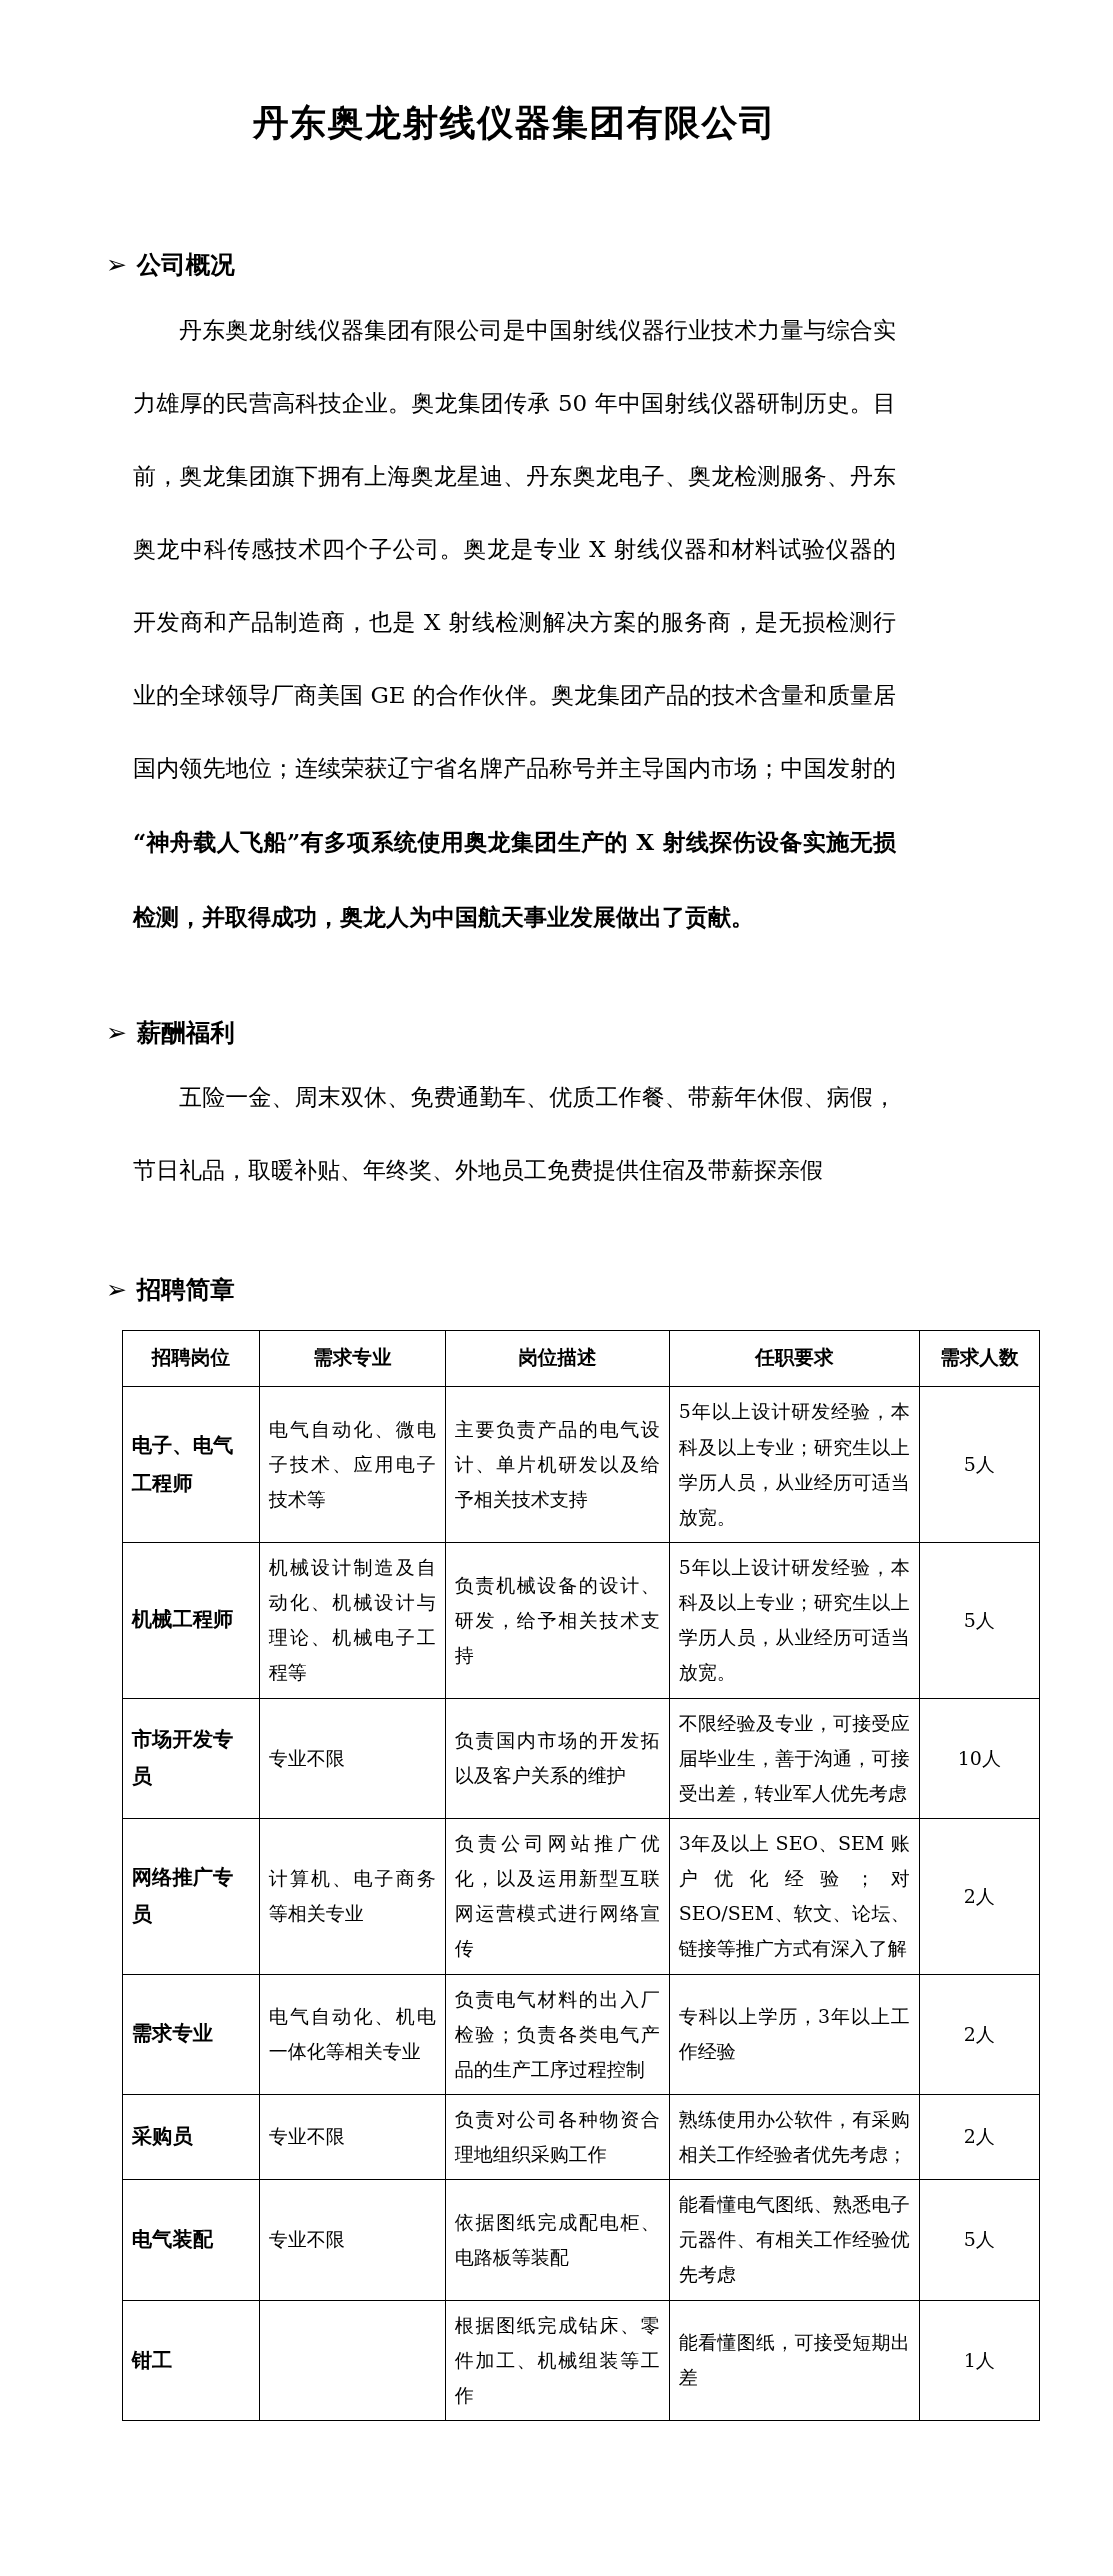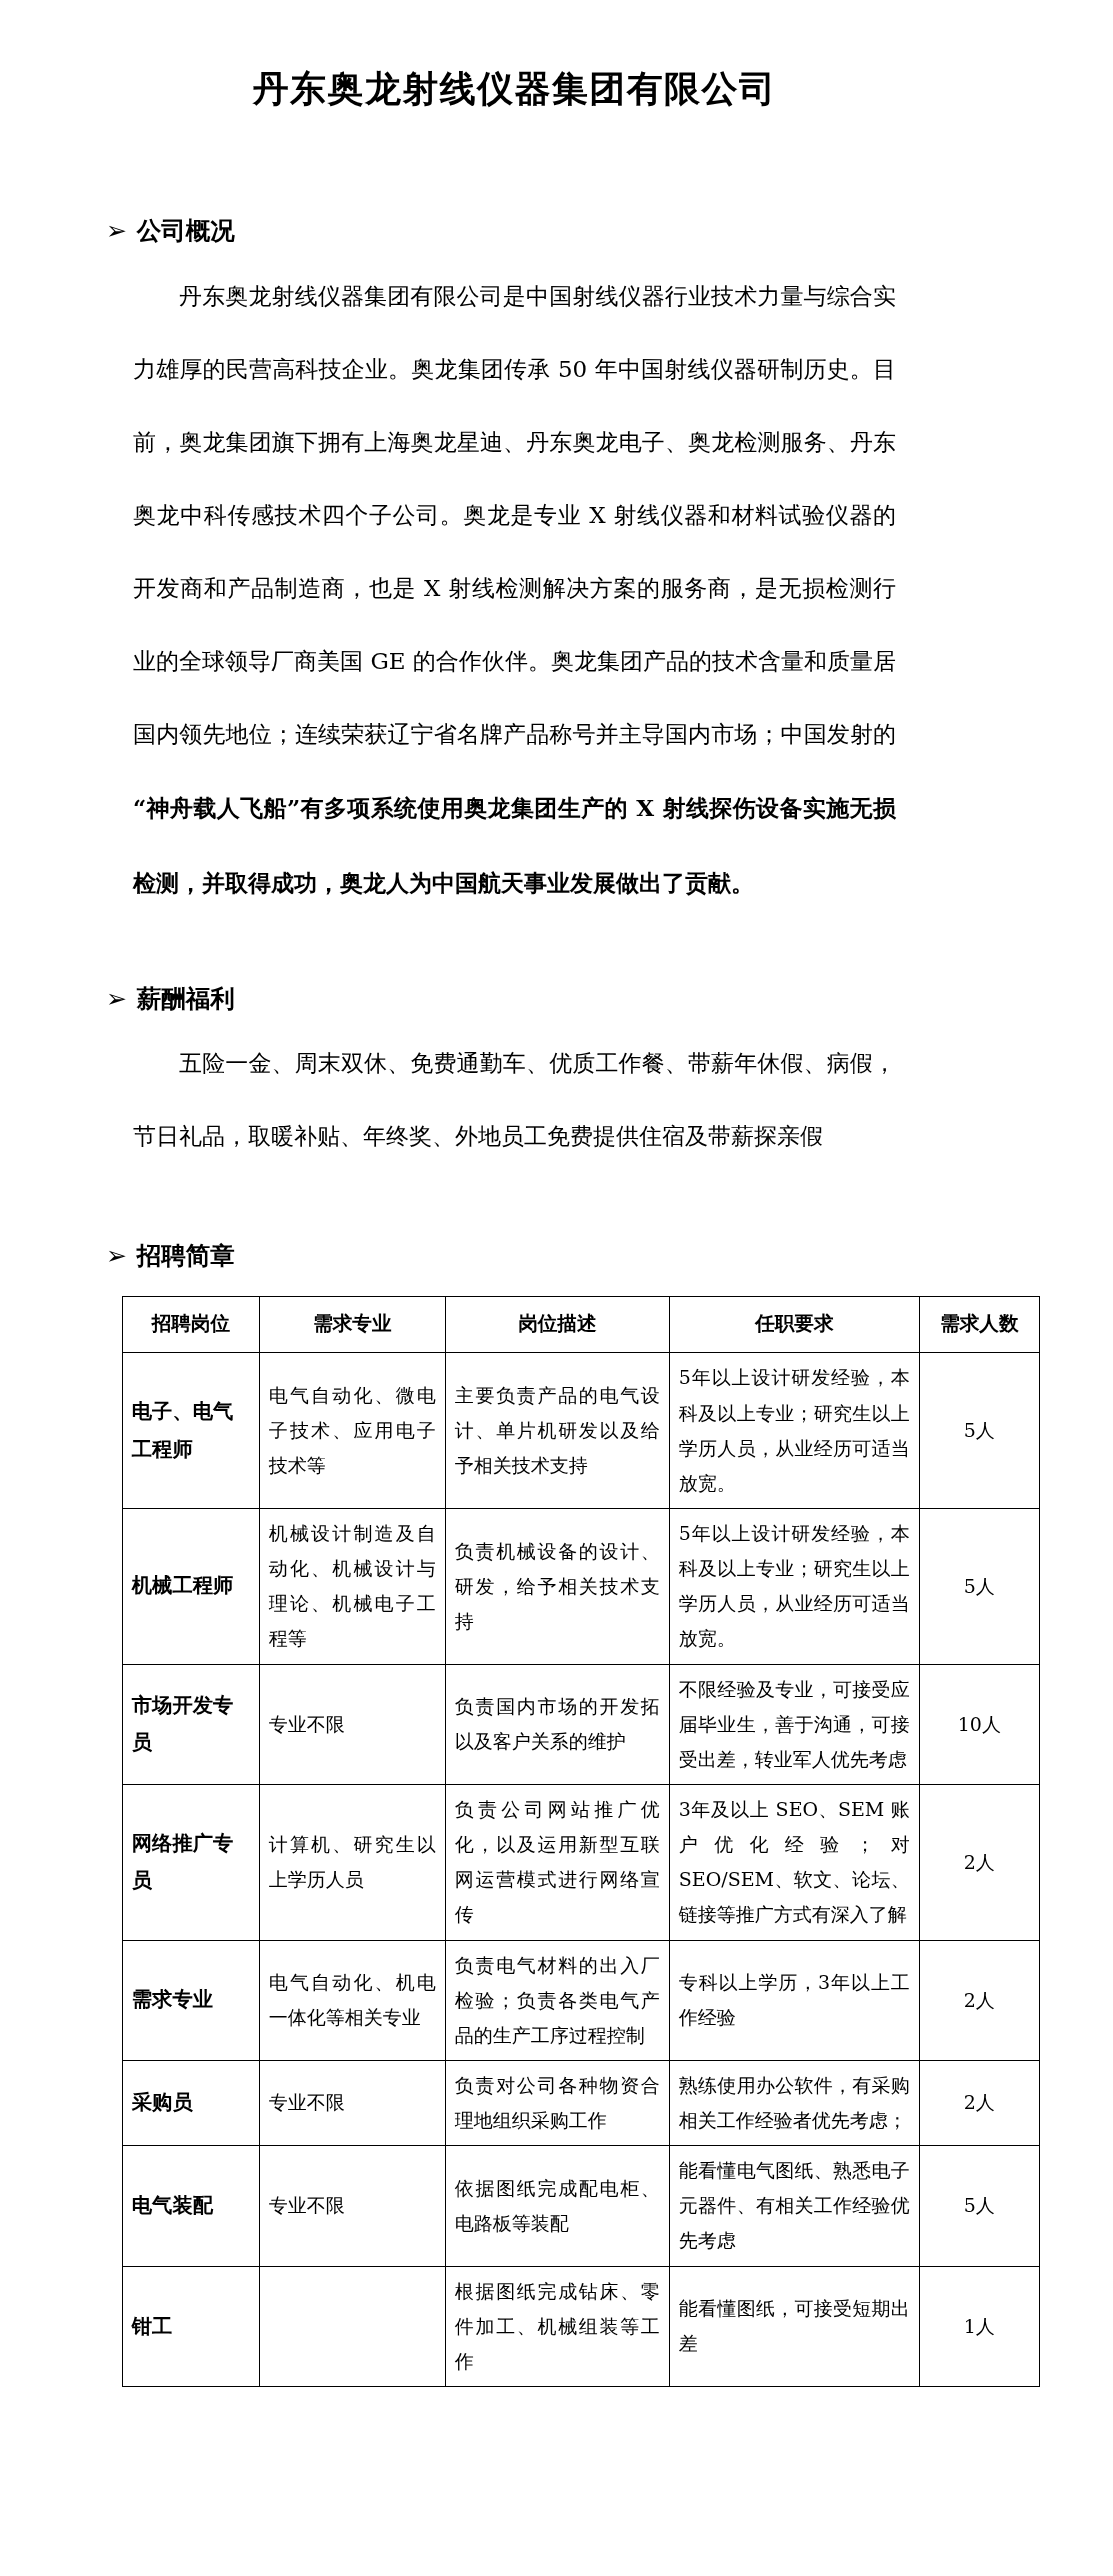--- a/index.html
+++ b/index.html
@@ -9,21 +9,21 @@
     color: #000000;
   }
   body {
     width: 1113px;
     font-family: "DejaVu Serif", "Liberation Serif", serif;
   }
   .page {
     box-sizing: border-box;
     width: 999px;
     min-height: 2576px;
-    padding: 65px 103px 28px 133px;
+    padding: 99px 103px 28px 133px;
   }
   
   .doc-title {
     font-family: "DejaVu Sans", "Liberation Sans", sans-serif;
     font-weight: bold;
     font-size: 36px;
     text-align: center;
     margin: 0 0 100px 0;
     letter-spacing: 1.4px;
   }
@@ -157,21 +157,21 @@
           </tr>
           <tr>
             <td class="col-position">市场开发专员</td>
             <td class="col-major">专业不限</td>
             <td class="col-description">负责国内市场的开发拓以及客户关系的维护</td>
             <td class="col-requirements">不限经验及专业，可接受应届毕业生，善于沟通，可接受出差，转业军人优先考虑</td>
             <td class="col-headcount">10人</td>
           </tr>
           <tr>
             <td class="col-position">网络推广专员</td>
-            <td class="col-major">计算机、研究生以上学历人员</td>
+            <td class="col-major">计算机、电子商务等相关专业</td>
             <td class="col-description">负责公司网站推广优化，以及运用新型互联网运营模式进行网络宣传</td>
             <td class="col-requirements">3年及以上 SEO、SEM 账户优化经验；对 SEO/SEM、软文、论坛、链接等推广方式有深入了解</td>
             <td class="col-headcount">2人</td>
           </tr>
           <tr>
             <td class="col-position">需求专业</td>
             <td class="col-major">电气自动化、机电一体化等相关专业</td>
             <td class="col-description">负责电气材料的出入厂检验；负责各类电气产品的生产工序过程控制</td>
             <td class="col-requirements">专科以上学历，3年以上工作经验</td>
             <td class="col-headcount">2人</td>

